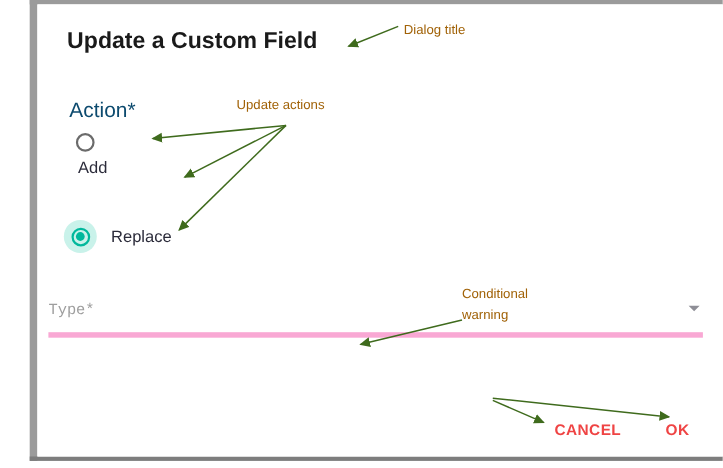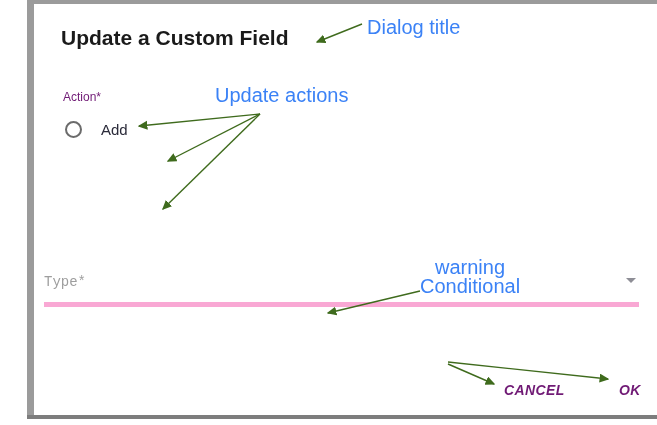--- a/index.html
+++ b/index.html
@@ -67,34 +67,34 @@
     font-size: 21px;
     font-weight: bold;
     color: #1a1a1a;
     letter-spacing: 0px;
     white-space: nowrap;
   }
 
   
   .field-label {
     position: absolute;
-    font-size: 12px;
-    color: #701a75;
+    font-size: 19px;
+    color: #0c4a6e;
     white-space: nowrap;
   }
   #action-label { left: 29px; top: 86px; }
 
   .radio-row {
     position: absolute;
     left: 24px;
     display: flex;
     align-items: center;
     height: 30px;
   }
-  #radio-add     { top: 110px; }
+  #radio-add     { top: 110px; flex-direction: column; }
   #radio-remove  { top: 153px; }
   #radio-replace { top: 196px; }
 
   .radio-hit {
     position: relative;
     width: 30px;
     height: 30px;
     display: flex;
     align-items: center;
     justify-content: center;
@@ -168,42 +168,40 @@
     color: #2b2b3a;
     white-space: nowrap;
   }
 
   
   .command-btn {
     position: absolute;
     font-size: 14px;
     font-weight: bold;
     letter-spacing: 0.4px;
-    color: #701a75;
+    color: #ef4444;
     white-space: nowrap;
     cursor: pointer;
-    font-style: italic;
   }
   #btn-cancel { left: 470px; top: 378px; }
-  #btn-ok     { left: 585px; top: 378px; }
+  #btn-ok     { left: 571px; top: 378px; }
 
   
   #annotations {
     position: absolute;
     left: 0; top: 0;
     width: 657px; height: 425px;
     pointer-events: none;
   }
   .annot-text {
     position: absolute;
-    font-size: 20px;
-    color: #3b82f6;
+    font-size: 12px;
+    color: #a16207;
     white-space: nowrap;
     line-height: 19px;
-    text-align: center;
   }
   #annot-title    { left: 340px; top: 18px; }
   #annot-actions  { left: 188px; top: 86px; }
   #annot-warning  { left: 393px; top: 258px; }
   #annot-commands { left: 310px; top: 354px; }
 </style>
 </head>
 <body>
 
 <div id="screen">
@@ -220,20 +218,28 @@
     <div class="field-label" id="action-label">Action*</div>
 
     <div class="radio-row" id="radio-add">
       <span class="radio-hit">
         <span class="radio-outer"></span>
       </span>
       <span class="radio-label">Add</span>
     </div>
 
 
+    <div class="radio-row" id="radio-replace">
+      <span class="radio-hit selected-halo">
+        <span class="radio-outer checked">
+          <span class="radio-dot"></span>
+        </span>
+      </span>
+      <span class="radio-label">Replace</span>
+    </div>
 
     <div id="type-select">
       <span id="type-label">Type*</span>
       <span id="type-caret"></span>
     </div>
 
 
     <div class="command-btn" id="btn-cancel">CANCEL</div>
 
     <div class="command-btn" id="btn-ok">OK</div>
@@ -257,18 +263,18 @@
 
     <path d="M421,364 L467,384" stroke="#3f6b1d" stroke-width="1.4" fill="none" marker-end="url(#arrowhead)"></path>
     <path d="M421,362 L581,379" stroke="#3f6b1d" stroke-width="1.4" fill="none" marker-end="url(#arrowhead)"></path>
   </svg>
 
   <div class="annot-text" id="annot-title">Dialog title</div>
 
   <div class="annot-text" id="annot-actions">Update actions</div>
 
   <div class="annot-text" id="annot-warning">
+    <div>Conditional</div>
     <div>warning</div>
-    <div>Conditional</div>
   </div>
 
 
 </div>
 
 </body></html>

